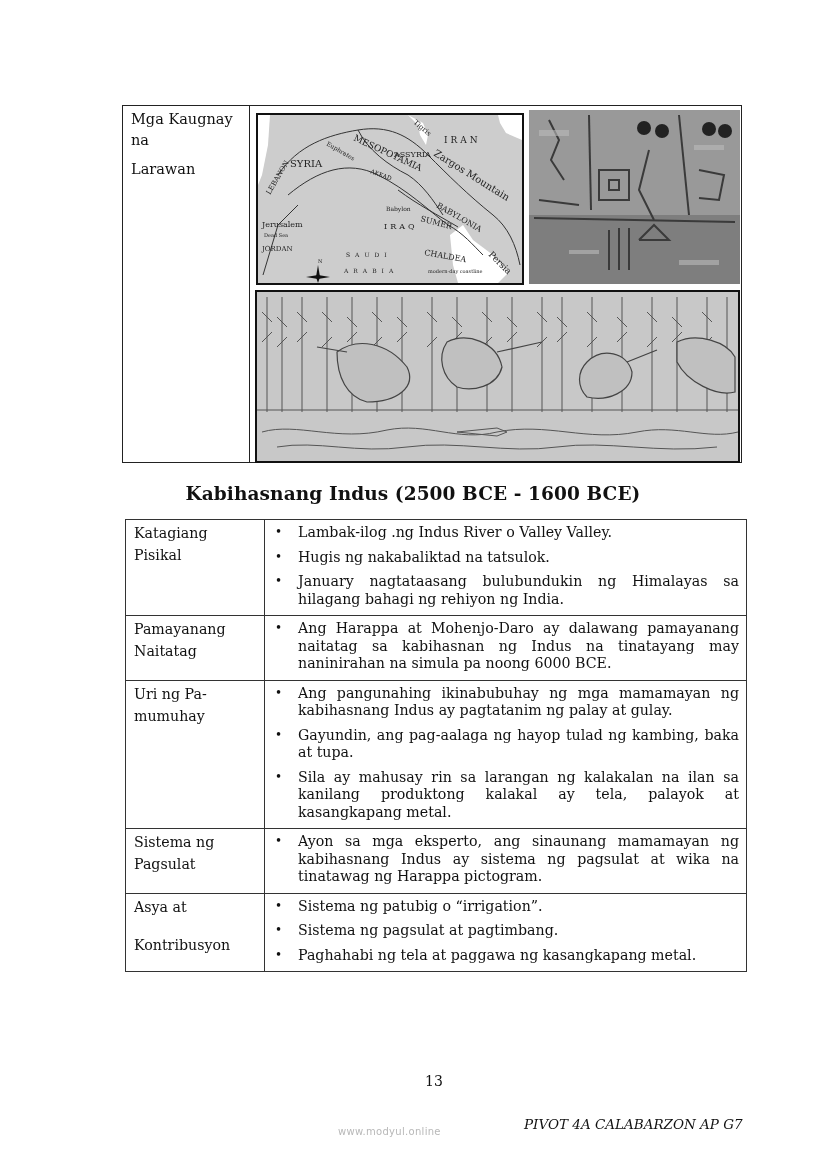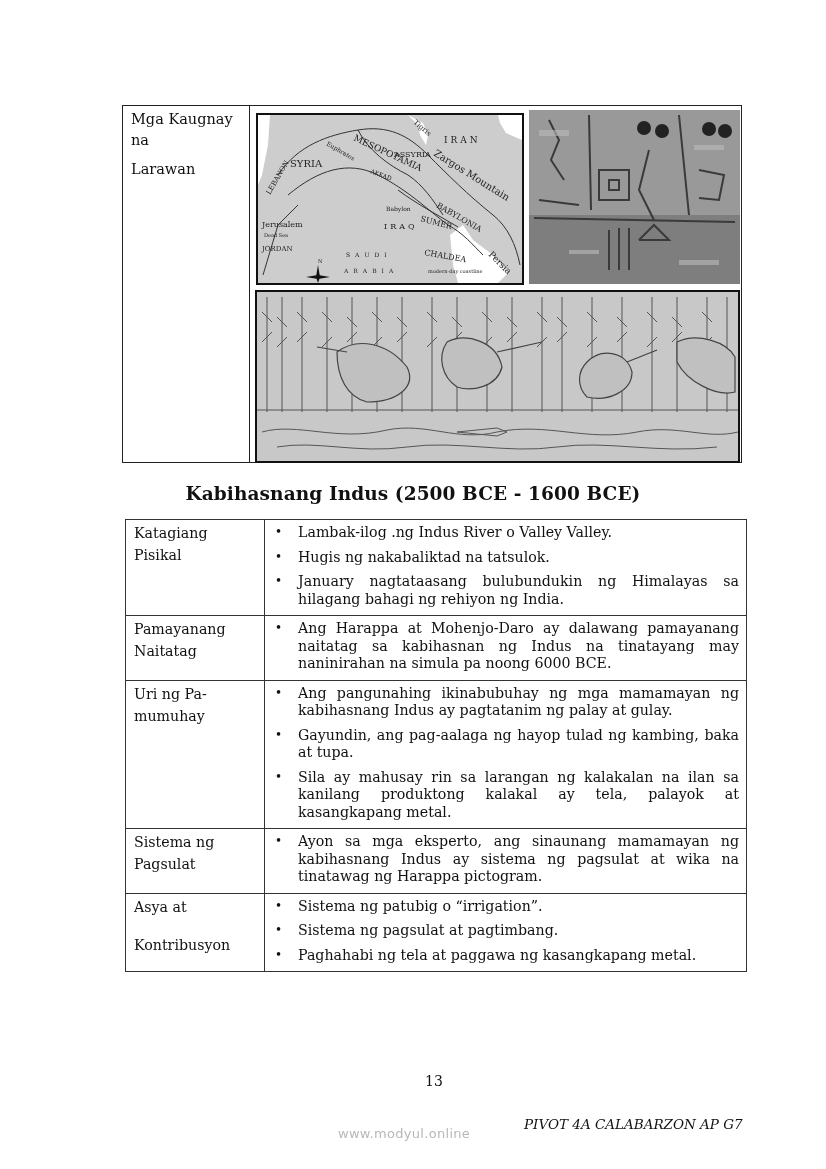--- a/index.html
+++ b/index.html
@@ -35,21 +35,21 @@
   .main-table ul { list-style: none; margin: 0; padding: 0; }
   .main-table li { position: relative; padding-left: 25px; margin: 2px 0 7px 0; text-align: justify; }
   .main-table li:last-child { margin-bottom: 3px; }
   .main-table li .bullet { position: absolute; left: 2px; top: 0; font-size: 12px; }
   .key-line { display: block; }
   .key-gap { margin-top: 16px; }
 
   .footer-page { position: absolute; left: 425px; top: 1073px; font-size: 14px; }
   .footer-code { position: absolute; left: 524px; top: 1073px; font-size: 13.5px; font-style: italic; margin-top: 43px; }
   .watermark { position: absolute; left: 338px; top: 1126px; font-family: "DejaVu Sans", sans-serif;
-               font-size: 13px; color: #b8b8b8; letter-spacing: 0.3px; }
+               font-size: 10px; color: #b8b8b8; letter-spacing: 0.3px; }
   .map text { font-family: "DejaVu Serif", serif; fill: #222; }
 </style>
 </head>
 <body>
 
 <div class="page">
 
   <div class="img-table">
     <div class="label-cell">
       <div class="l1">Mga Kaugnay</div>

